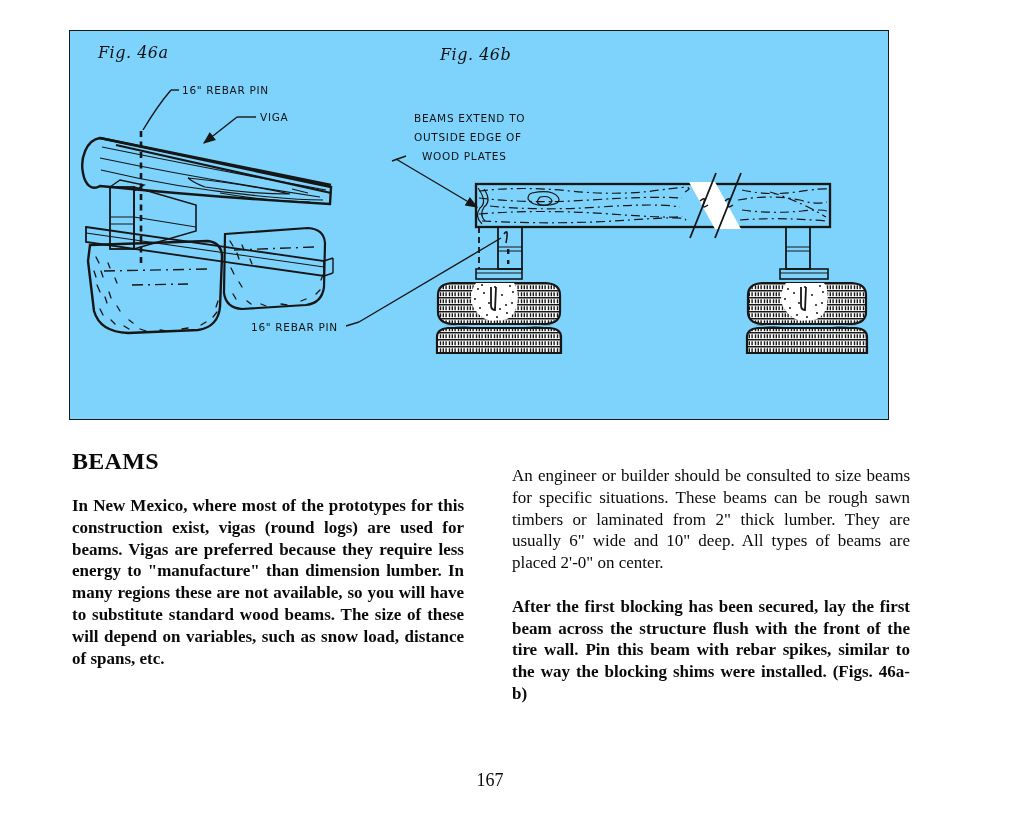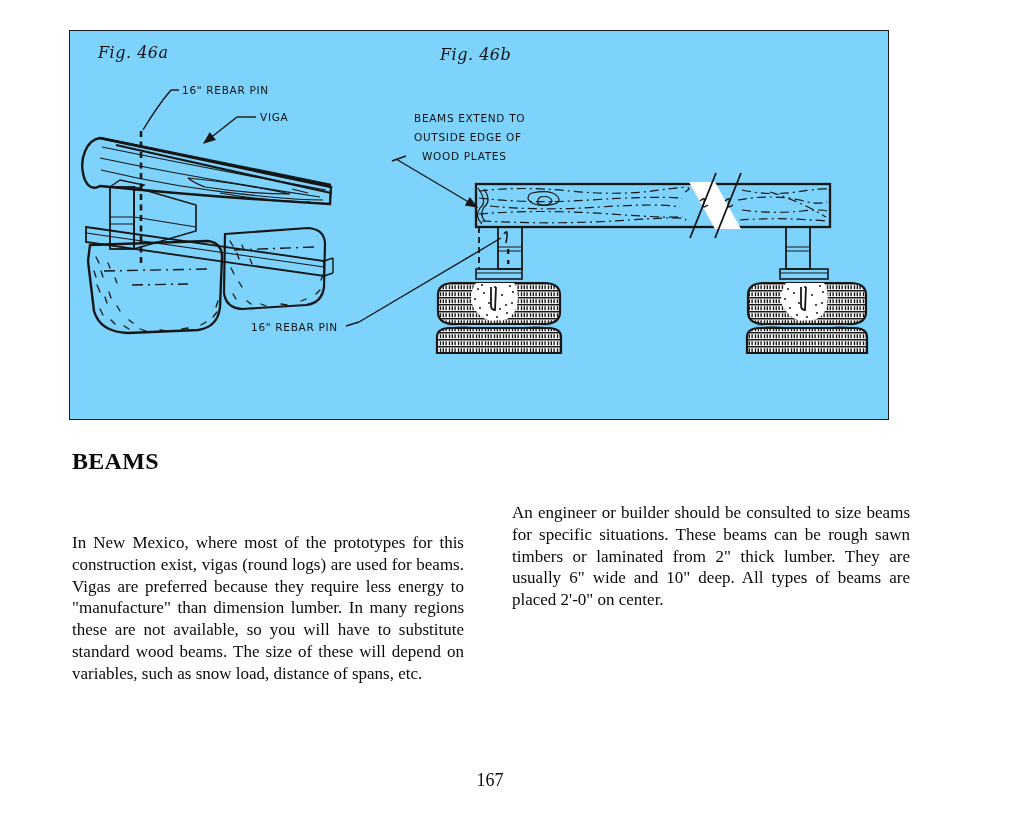--- a/index.html
+++ b/index.html
@@ -11,24 +11,24 @@
     position:absolute;left:69px;top:30px;width:820px;height:390px;
     border:1.6px solid #1a1a1a;background:#7dd3fc;box-sizing:border-box;
   }
   .figure-box svg{position:absolute;left:0;top:0;}
   .heading{
     position:absolute;left:72px;top:448px;width:392px;
     font-size:24px;font-weight:bold;letter-spacing:0.3px;
   }
   .col{
     position:absolute;font-size:17px;line-height:21.8px;
-    text-align:justify;text-justify:inter-word;margin-top:37px;
+    text-align:justify;text-justify:inter-word;
   }
   .col p{margin:0 0 21.8px 0;}
-  .col p:last-child{margin-bottom:0;}
+  .col p:last-child{margin-bottom:0;font-weight:bold;}
   .left-col{left:72px;top:495px;width:392px;}
   .right-col{left:512px;top:465px;width:398px;}
   .page-number{
     position:absolute;left:420px;top:770px;width:140px;
     text-align:center;font-size:18px;
   }
   
   svg text{fill:#121212;}
   .draft-label{font-family:"DejaVu Sans", sans-serif;font-size:10.5px;letter-spacing:0.7px;}
   .fig-title{font-family:"DejaVu Serif", serif;font-size:16px;font-style:italic;letter-spacing:0.5px;}
@@ -195,15 +195,16 @@
 </div>
 
 <div class="heading">BEAMS</div>
 
 <div class="col left-col">
   <p>In New Mexico, where most of the prototypes for this construction exist, vigas (round logs) are used for beams.  Vigas are preferred because they require less energy to "manufacture" than dimension lumber.  In many regions these are not available, so you will have to substitute standard wood beams. The size of these will depend on variables, such as snow load, distance of spans, etc.</p>
 </div>
 
 <div class="col right-col">
   <p>An engineer or builder should be consulted to size beams for specific situations.  These beams can be rough sawn timbers or laminated from 2" thick lumber.  They are usually 6" wide and 10" deep. All types of beams are placed 2'-0" on center.</p>
+  <p>After the first blocking has been secured, lay the first beam across the structure flush with the front of the tire wall.  Pin this beam with rebar spikes, similar to the way the blocking shims were installed.  (Figs. 46a-b)</p>
 </div>
 
 <div class="page-number">167</div>
 
 </body></html>

